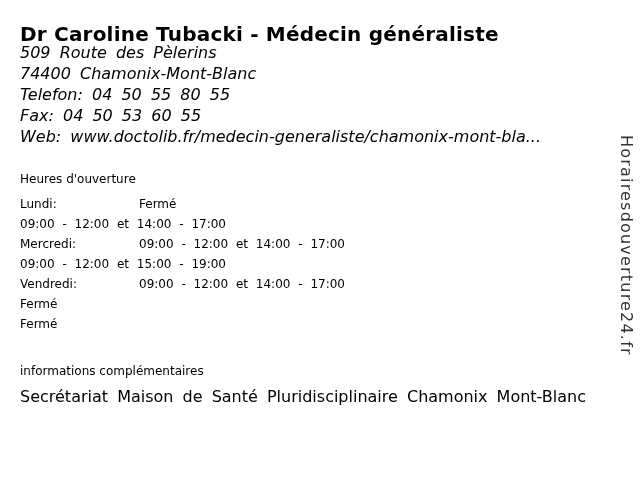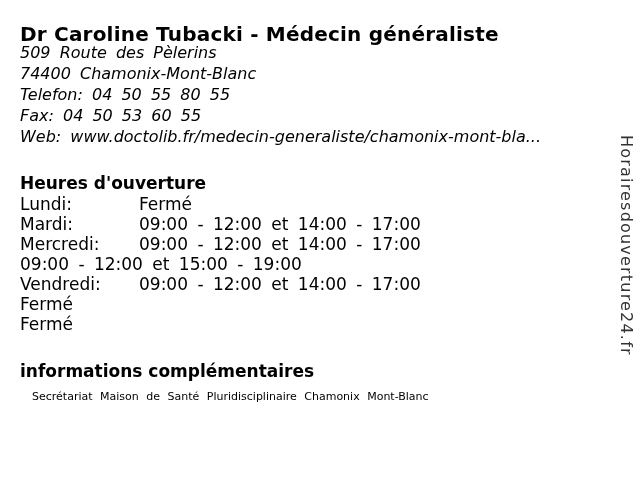--- a/index.html
+++ b/index.html
@@ -36,47 +36,47 @@
     top: 42px;
     font-size: 16px;
     line-height: 21px;
     word-spacing: 4px;
     white-space: nowrap;
     font-style: italic;
   }
   .section-heading {
     position: absolute;
     left: 20px;
-    font-size: 17px;
-    font-weight: bold;
+    font-size: 12px;
+    font-weight: normal;
     line-height: 21px;
     white-space: nowrap;
   }
   .heading-hours { top: 159px; }
   .heading-info  { top: 352px; margin-top: 9px; }
   .hours-table {
     position: absolute;
     left: 20px;
     top: 194px;
-    font-size: 17px;
+    font-size: 12px;
     line-height: 20px;
     word-spacing: 4px;
   }
   .hours-row { display: flex; }
   .hours-day {
     width: 119px;
     flex: 0 0 119px;
     white-space: nowrap;
   }
   .hours-value { white-space: nowrap; }
   .info-text {
     position: absolute;
-    left: 32px;
+    left: 20px;
     top: 386px;
-    font-size: 11px;
+    font-size: 16px;
     line-height: 21px;
     word-spacing: 4px;
     white-space: nowrap;
   }
   .watermark {
     position: absolute;
     top: 135px;
     right: 4px;
     writing-mode: vertical-rl;
     text-orientation: mixed;
@@ -104,21 +104,20 @@
   </div>
 
   <h2 class="section-heading heading-hours">Heures d'ouverture</h2>
 
   <div class="hours-table">
     <div class="hours-row">
       <span class="hours-day">Lundi:</span>
       <span class="hours-value">Fermé</span>
     </div>
     <div class="hours-row">
-      <span class="hours-day">Mardi:</span>
       <span class="hours-value">09:00 - 12:00 et 14:00 - 17:00</span>
     </div>
     <div class="hours-row">
       <span class="hours-day">Mercredi:</span>
       <span class="hours-value">09:00 - 12:00 et 14:00 - 17:00</span>
     </div>
     <div class="hours-row">
       <span class="hours-value">09:00 - 12:00 et 15:00 - 19:00</span>
     </div>
     <div class="hours-row">

